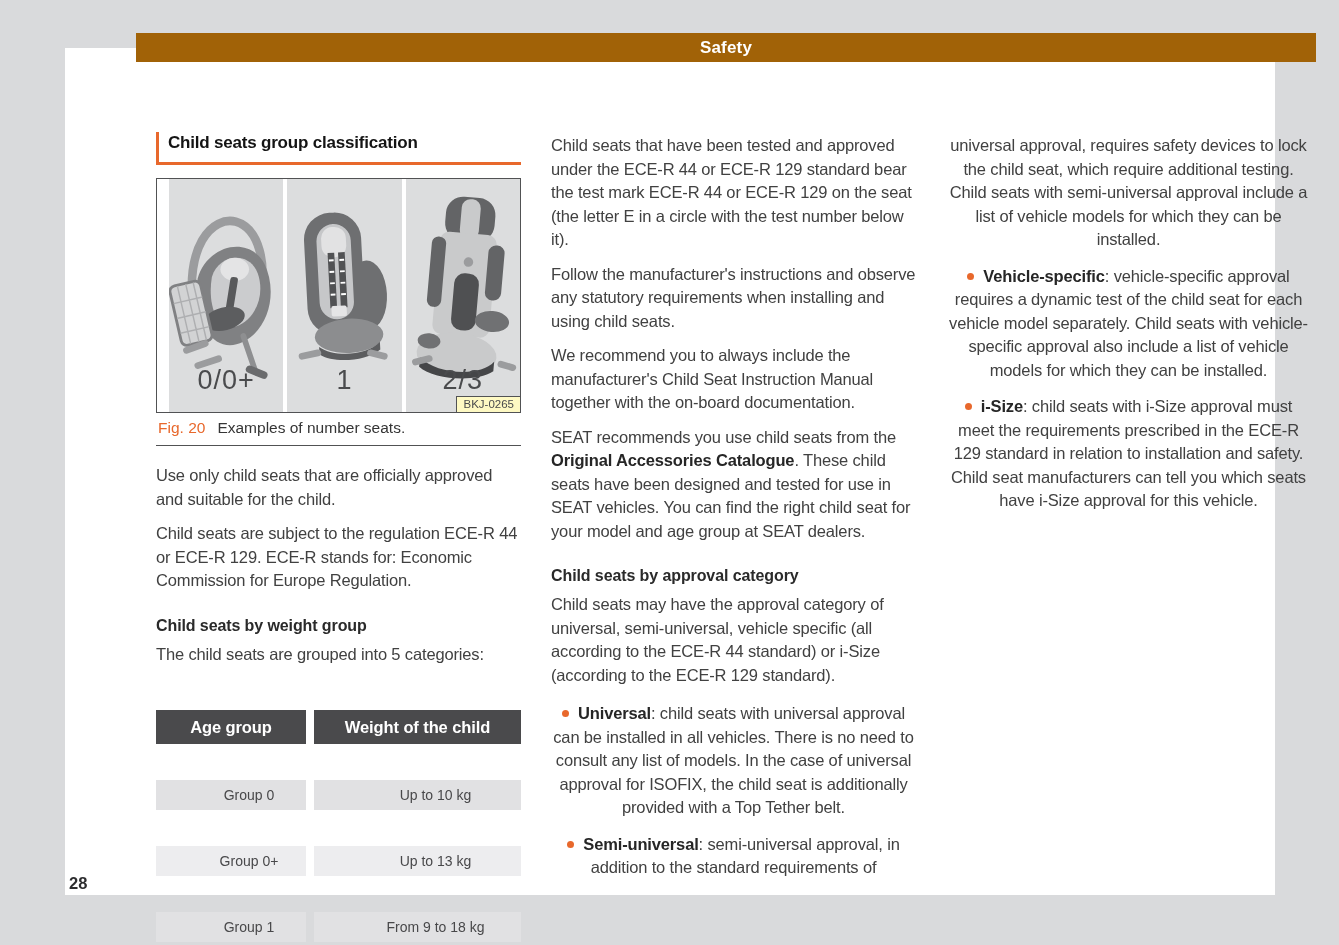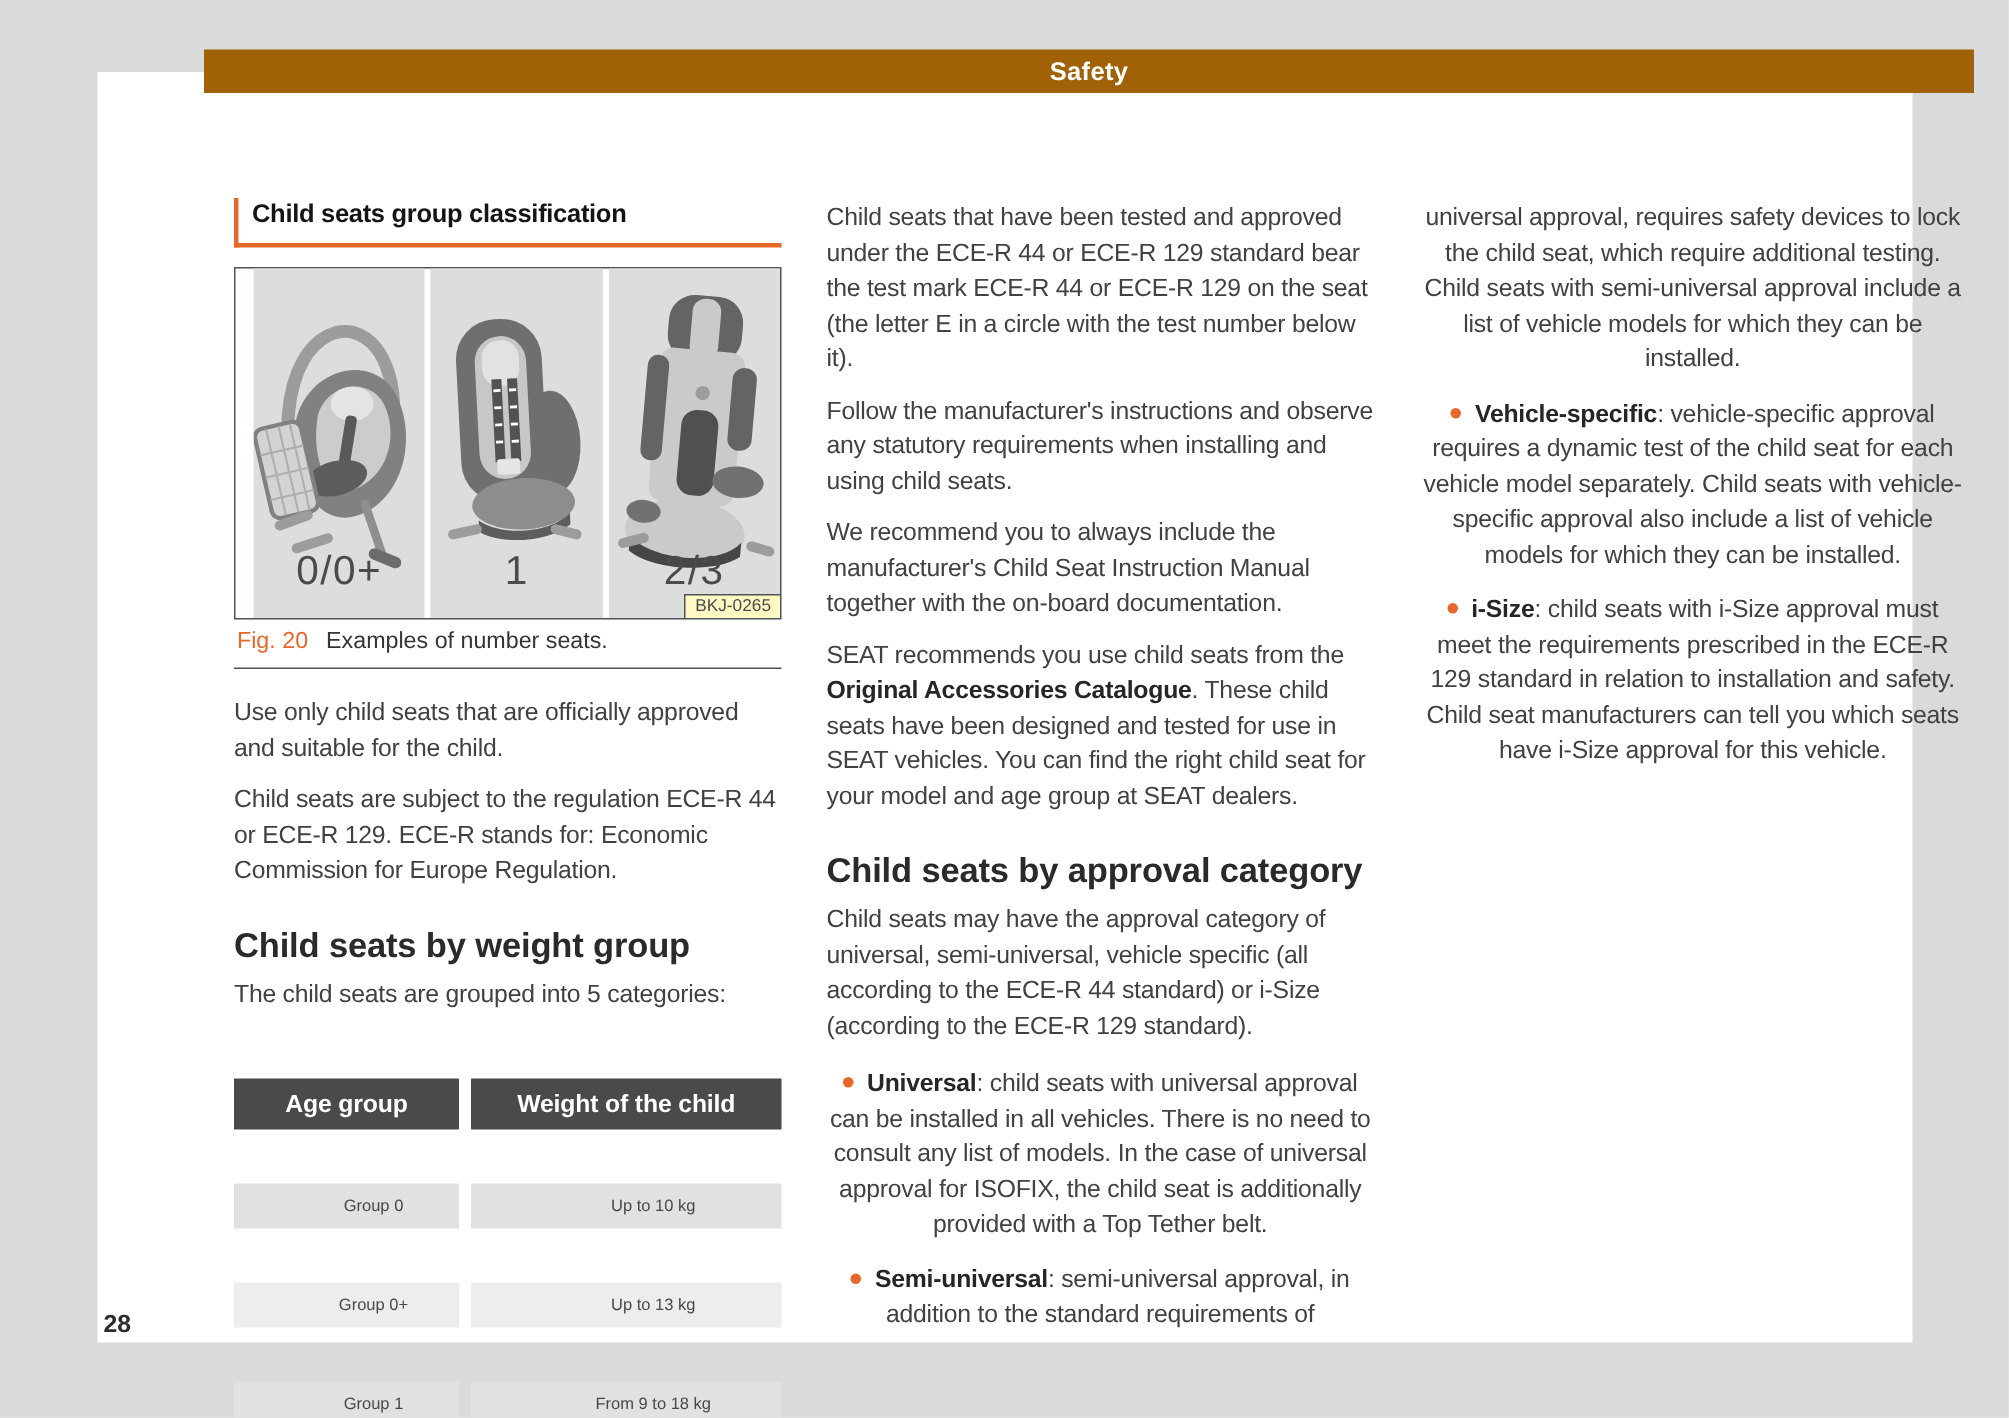--- a/index.html
+++ b/index.html
@@ -93,21 +93,21 @@
 
   p.body {
     font-size: 16.5px;
     line-height: 23.5px;
     color: #414141;
     letter-spacing: -0.15px;
     margin: 0 0 11px 0;
   }
   .col3 p.body, .col2 p.bullet { margin-bottom: 13px; text-align: center; }
   h3.subhead {
-    font-size: 23px;
+    font-size: 16px;
     font-weight: bold;
     color: #2a2a2a;
     letter-spacing: -0.1px;
     margin: 24px 0 8px 0;
   }
   .term { font-weight: bold; color: #262626; }
   .dot {
     display: inline-block;
     width: 7px; height: 7px; border-radius: 50%;
     background: #e8682c;
@@ -125,21 +125,21 @@
   .c1 { width: 150px; flex: 0 0 150px; }
   .c2 { flex: 1 1 auto; }
   .thead .cell {
     background: #4a4a4c; color: #ffffff;
     font-weight: bold; font-size: 16.5px;
     height: 34px; letter-spacing: -0.1px;
   }
   .trow.r-odd .cell  { background: #e1e1e3; }
   .trow.r-even .cell { background: #ededef; }
   .trow:not(.thead) .cell {
-    height: 30px; font-size: 11px; color: #48484a; padding-left: 36px;
+    height: 30px; font-size: 14px; color: #48484a; padding-left: 36px;
   }
 </style>
 </head>
 <body>
 
 <div class="canvas">
 
   <div class="safety-bar">
     <span>Safety</span>
   </div>

